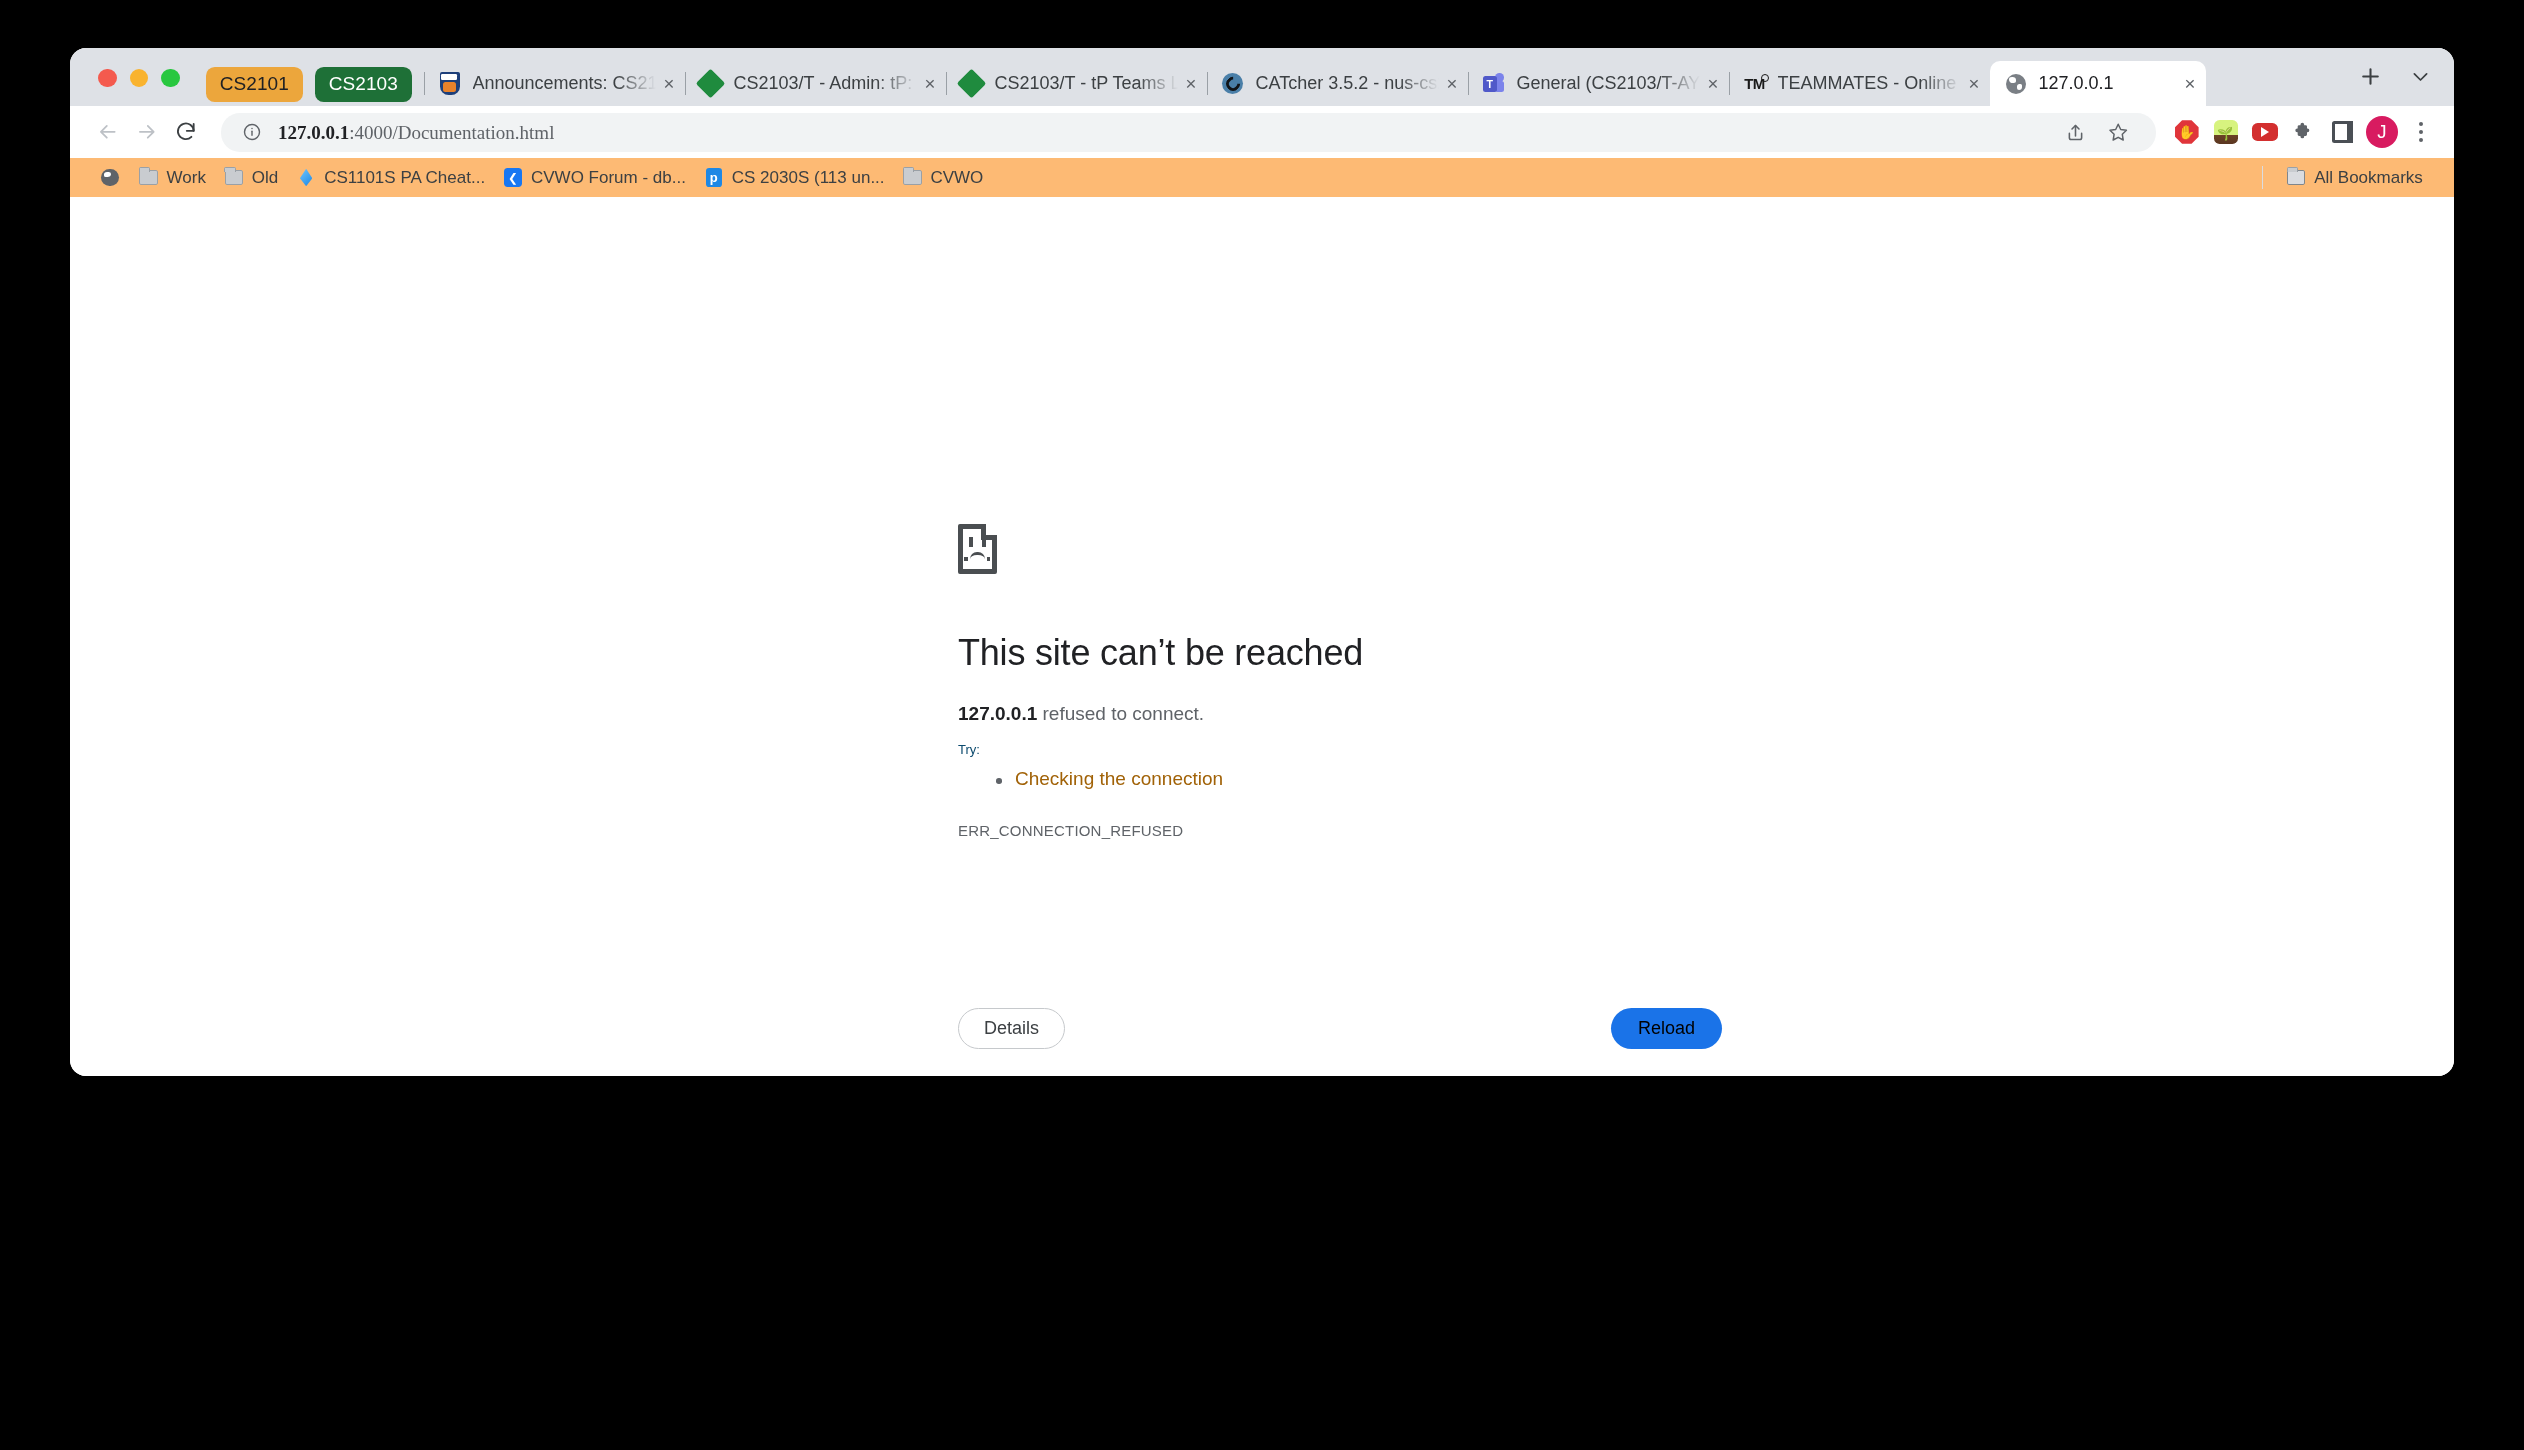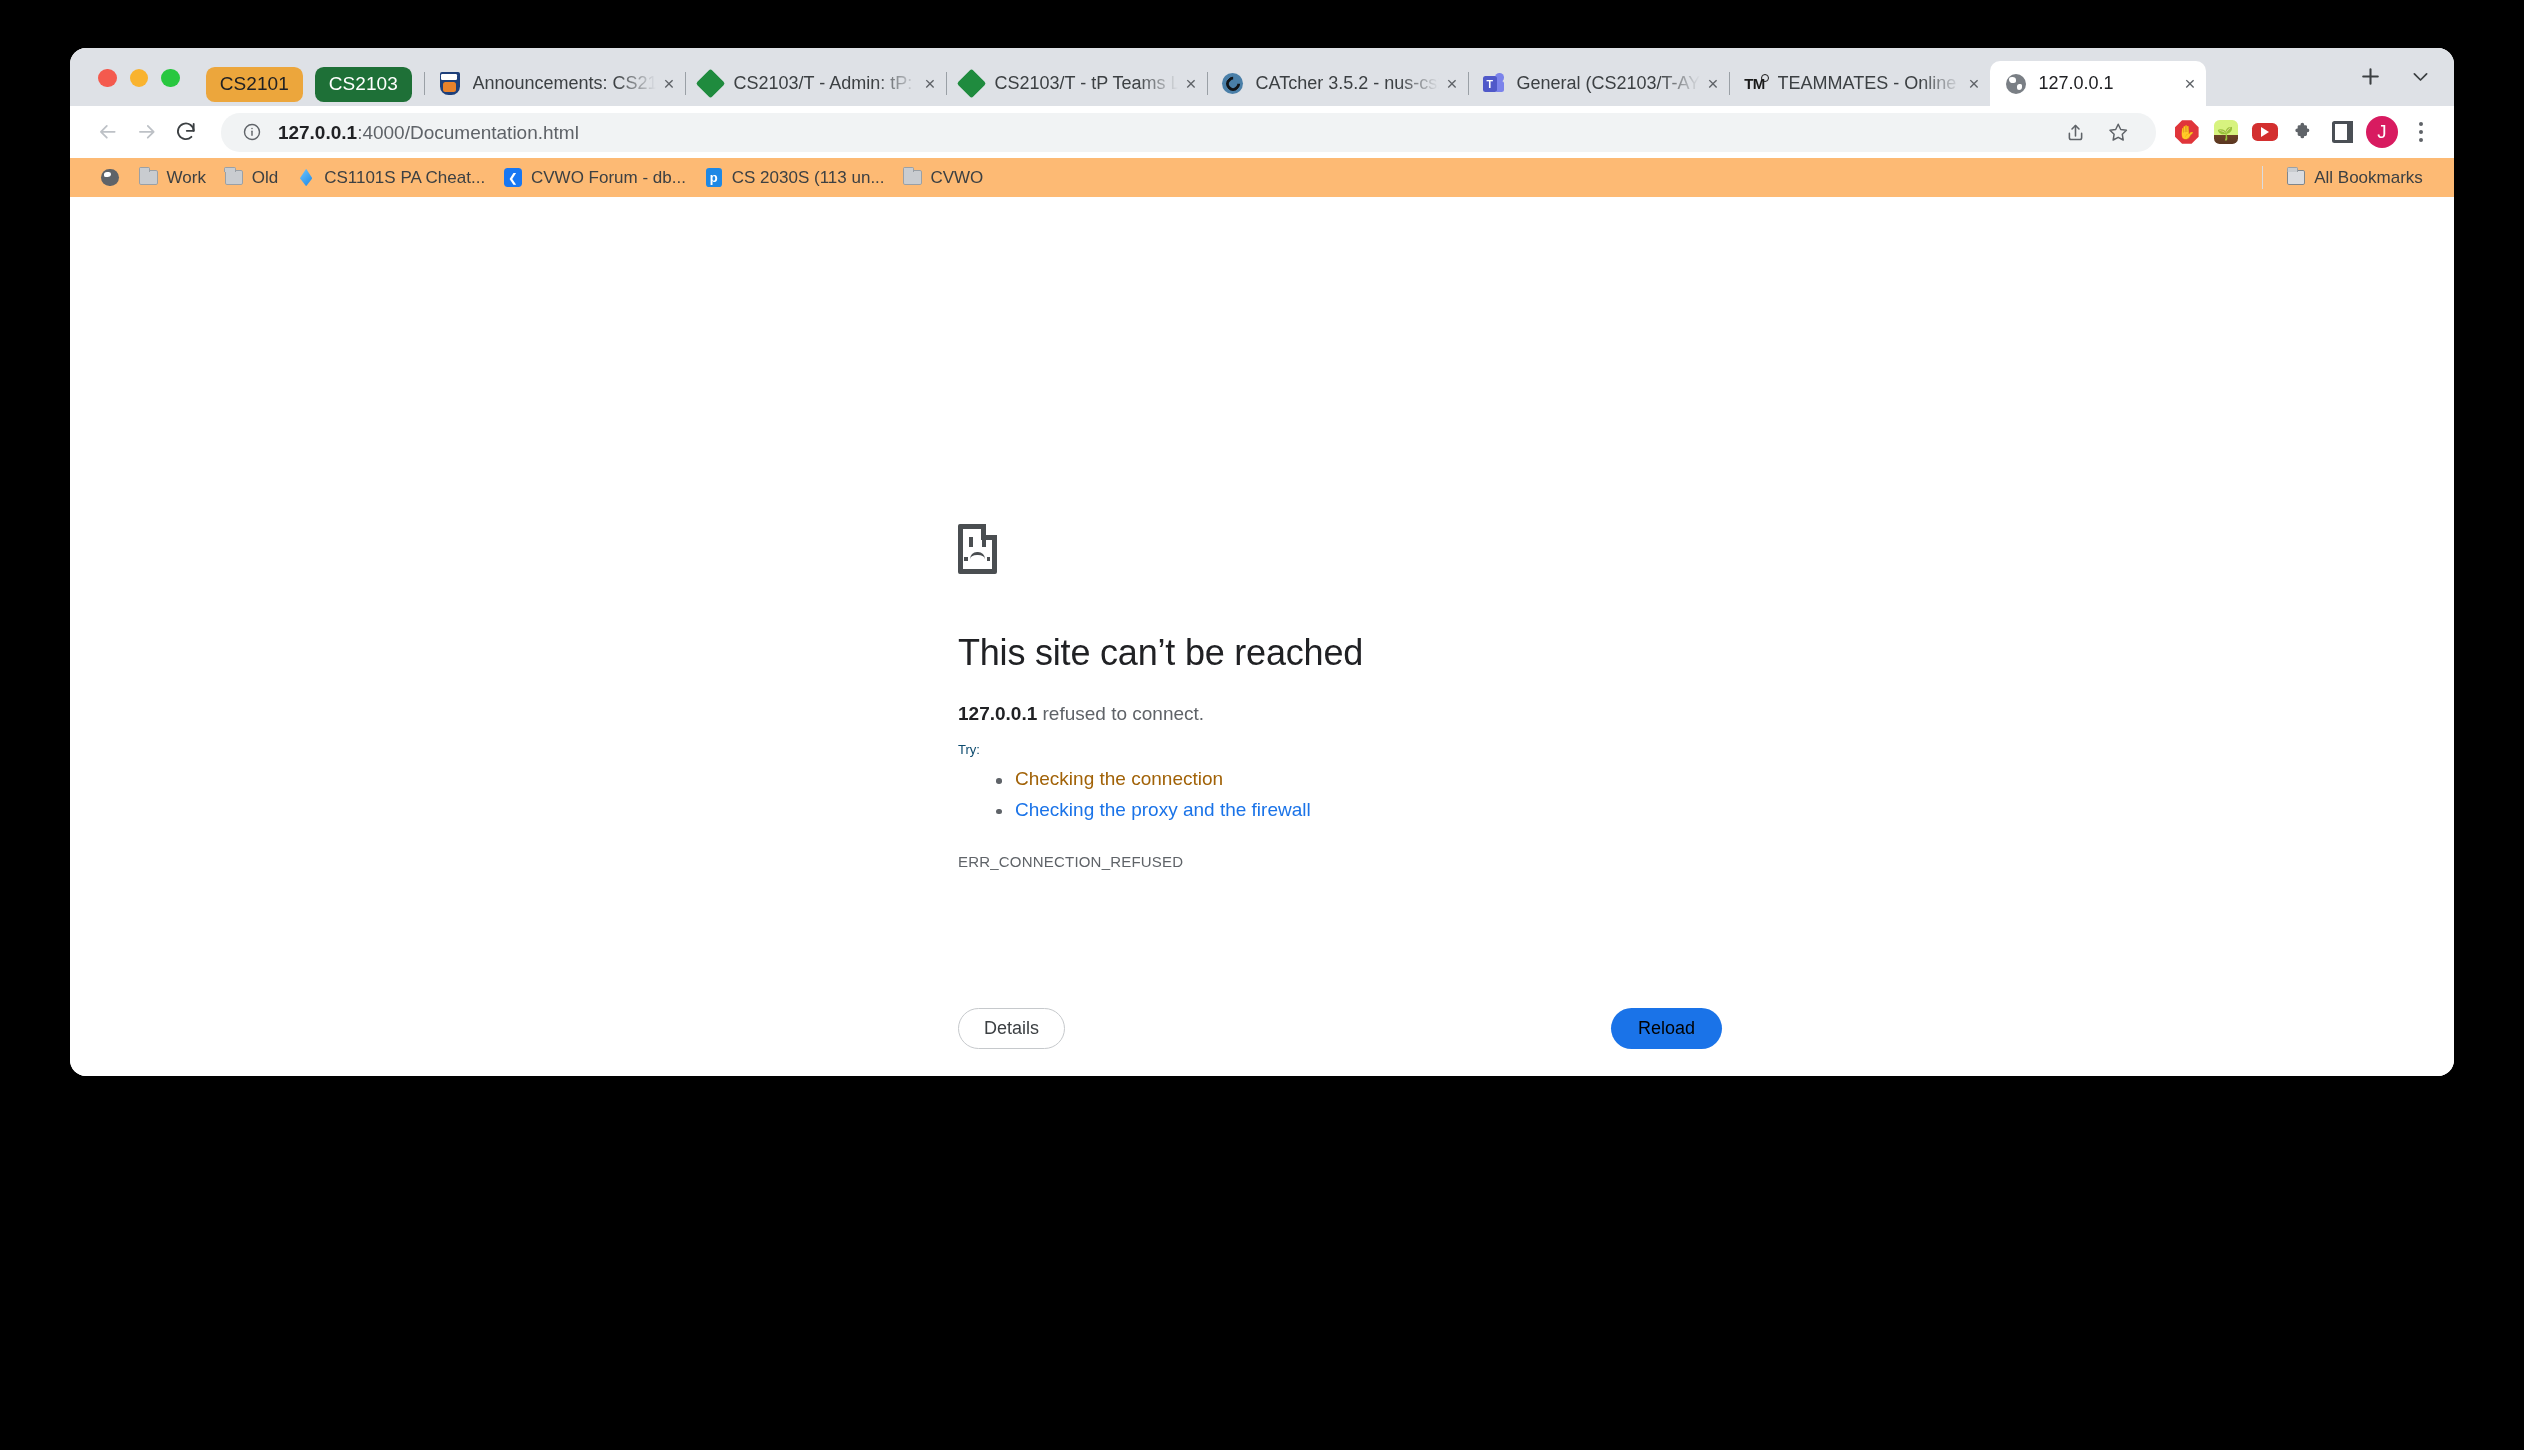--- a/index.html
+++ b/index.html
@@ -295,20 +295,21 @@
     display: flex; align-items: center; justify-content: center;
     margin-right: 13.7px;
     color: #5f6368;
   }
   .omnibox-url {
     font-size: 19px;
     color: #5f6368;
     white-space: nowrap;
     overflow: hidden;
     line-height: 25px;
+    font-family: Liberation Serif, serif;
   }
   .omnibox-url .host { color: #202124; font-weight: 600; }
 
   .omnibox-actions {
     display: flex;
     align-items: center;
     margin-left: auto;
     gap: 3.7px;
     flex: 0 0 auto;
   }
@@ -870,21 +871,20 @@
       </div>
 
       <h1 class="err-title">This site can’t be reached</h1>
 
       <p class="err-sub"><b>127.0.0.1</b><span> refused to connect.</span></p>
 
       <p class="err-try">Try:</p>
 
       <ul class="err-list">
         <li>Checking the connection</li>
-        <li class="link">Checking the proxy and the firewall</li>
       </ul>
 
       <div class="err-code">ERR_CONNECTION_REFUSED</div>
     </div>
 
     <div class="err-buttons">
       <button class="btn-details">Details</button>
       <button class="btn-reload">Reload</button>
     </div>
 

